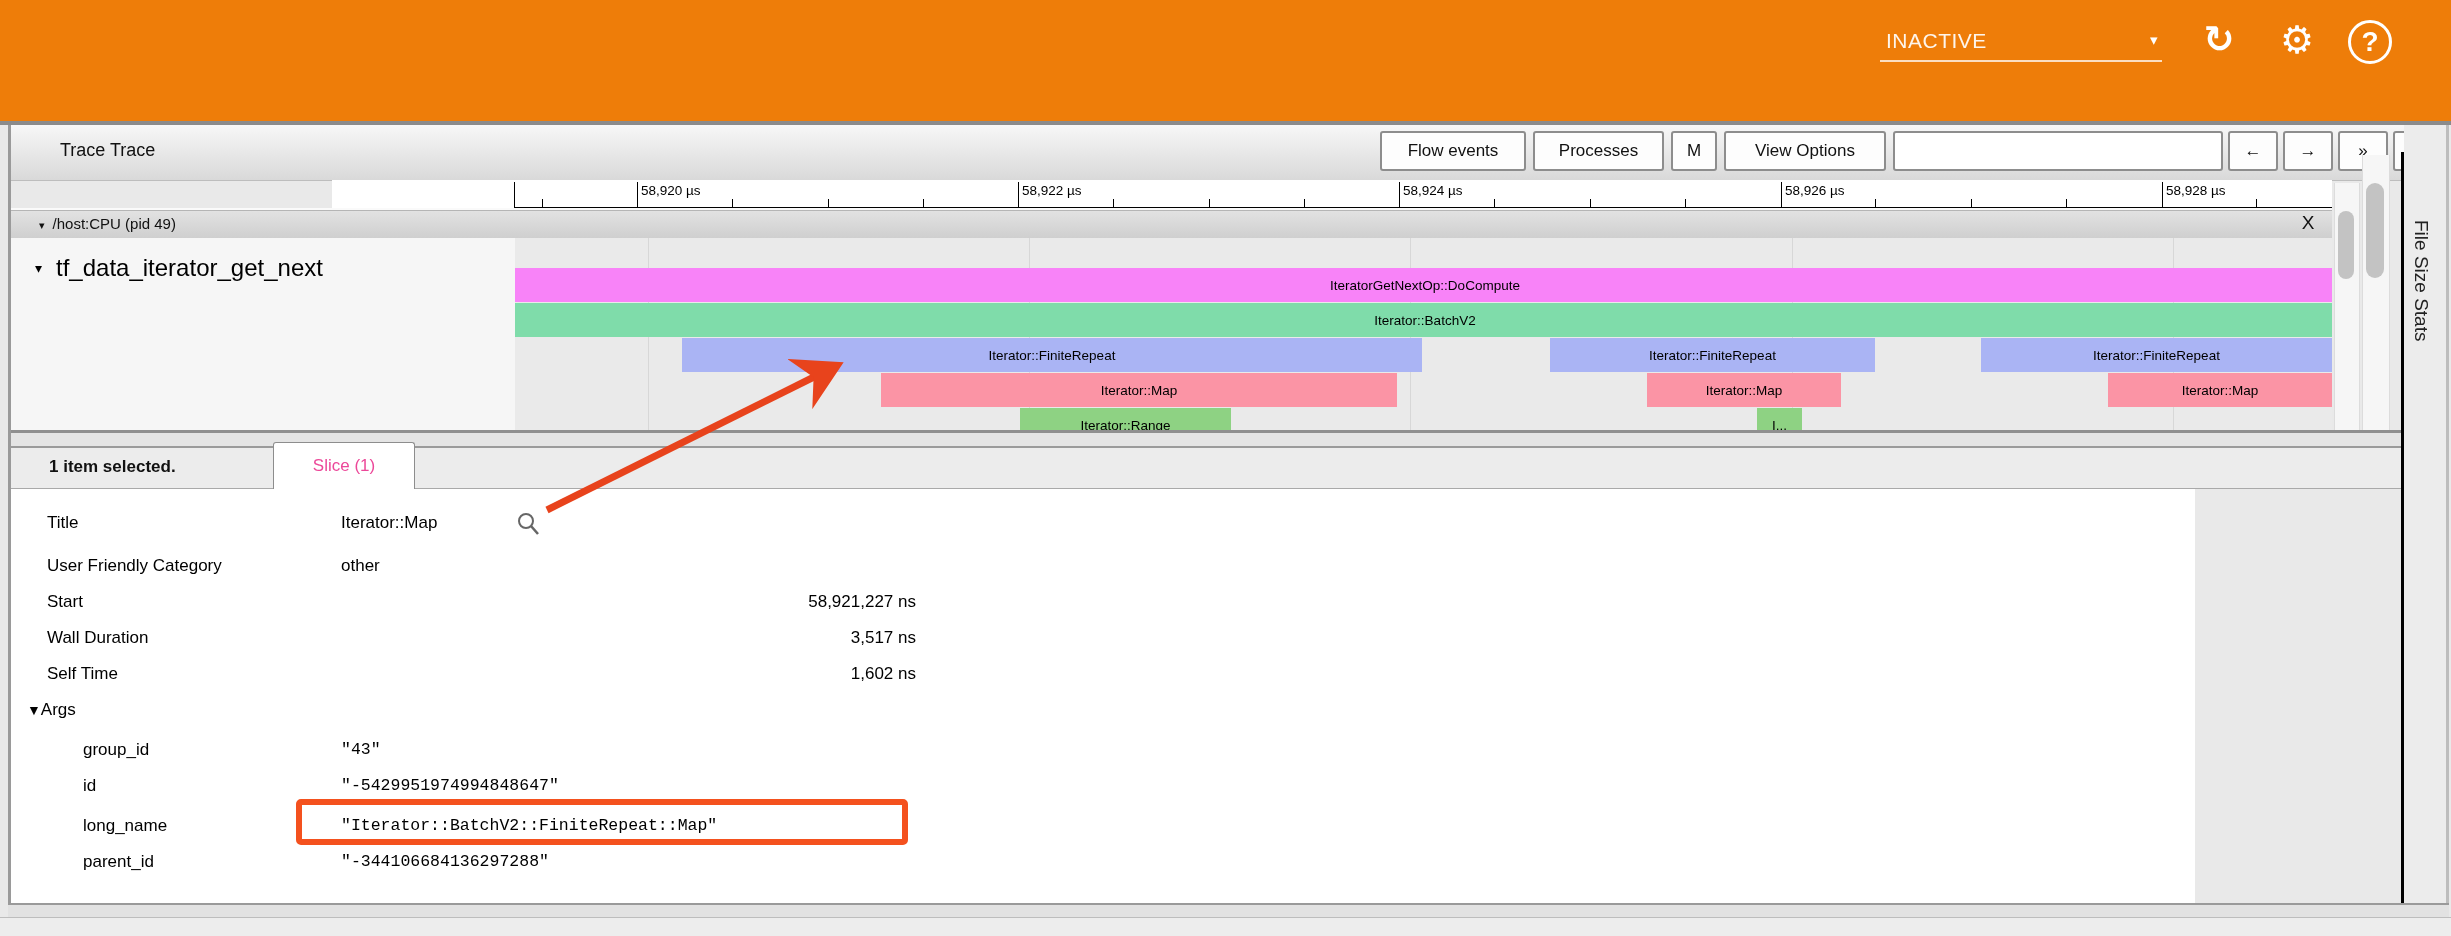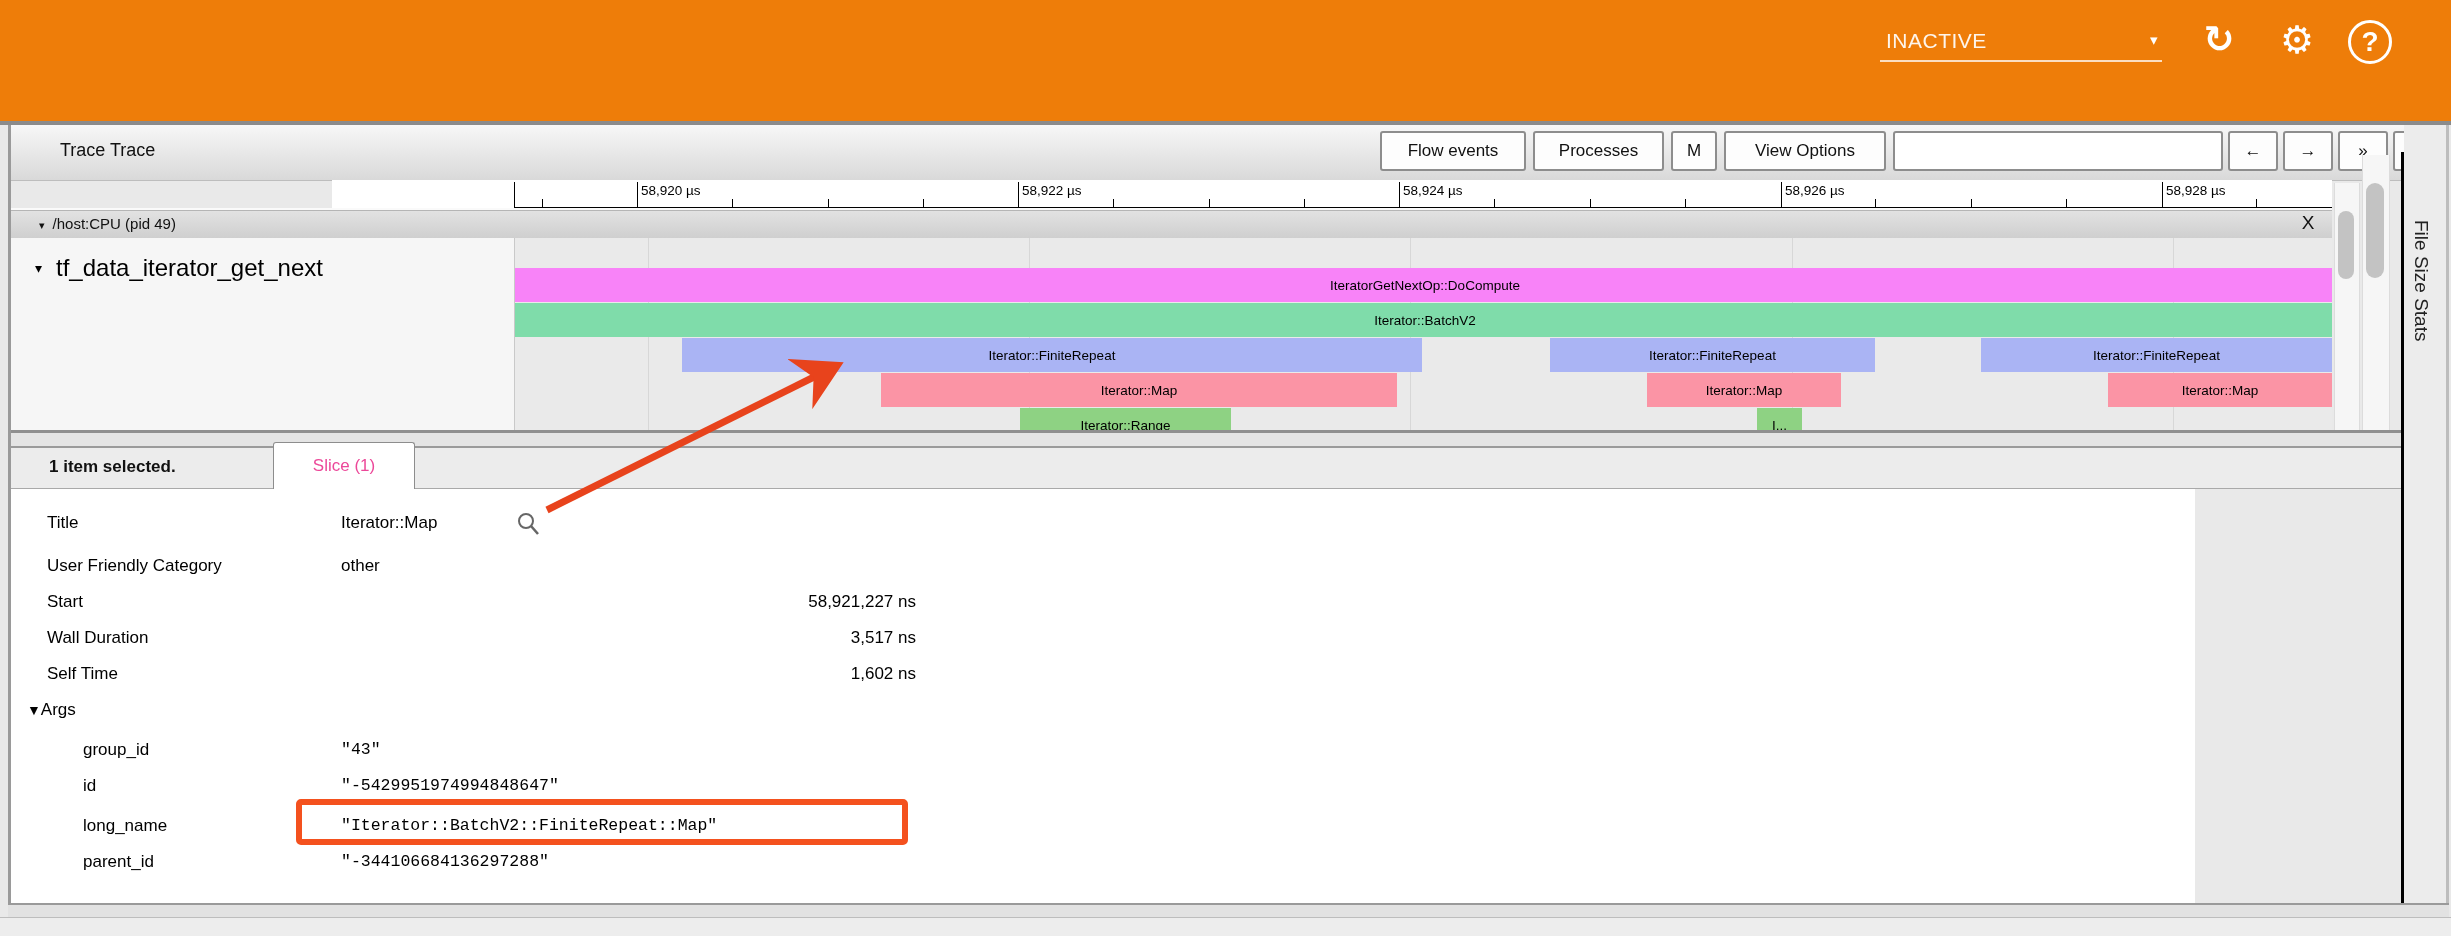--- a/index.html
+++ b/index.html
@@ -39,21 +39,21 @@
   .tick-minor{position:absolute;bottom:0;height:9px;width:1px;background:#000;}
   .tick-label{position:absolute;top:3px;font-size:13.5px;color:#000;white-space:nowrap;}
 
   
   .tracks{left:11px;top:208px;width:2321px;height:222px;background:#fafafa;}
   .proc-row{position:absolute;left:0;top:2px;width:2321px;height:27px;background:linear-gradient(#e2e2e2,#cfcfcf);
     border-top:1px solid #b5b5b5;border-bottom:1px solid #a8a8a8;}
   .proc-label{position:absolute;left:28px;top:4px;font-size:15px;color:#111;}
   .proc-label .tri{font-size:11px;margin-right:8px;}
   .x-close{position:absolute;left:2284px;top:1px;width:26px;height:24px;font-size:19px;color:#111;text-align:center;cursor:pointer;}
-  .track-name-panel{position:absolute;left:0;top:30px;width:503px;height:196px;background:#f6f6f6;border-right:1px solid #c9c9c9;}
+  .track-name-panel{position:absolute;left:0;top:30px;width:503px;height:196px;background:#f6f6f6;border-right:1px solid #c9c9c9;padding-left:39px;}
   .track-big-label{position:absolute;left:24px;top:16px;font-size:24px;color:#000;white-space:nowrap;}
   .track-big-label .tri{font-size:14px;vertical-align:3px;margin-right:14px;}
   .timeline{position:absolute;left:504px;top:30px;width:1817px;height:192px;background:#eaeaea;overflow:hidden;}
   .gridline{position:absolute;top:0;bottom:0;width:1px;background:#d7d7d7;}
   .trow{position:absolute;left:0;width:1817px;}
   .slice{position:absolute;top:0;height:100%;font-size:13.5px;color:#000;display:flex;align-items:center;
     justify-content:center;overflow:hidden;white-space:nowrap;cursor:pointer;}
 
   
   .sb-track{background:#f6f6f6;border-left:1px solid #dcdcdc;border-right:1px solid #dcdcdc;}

